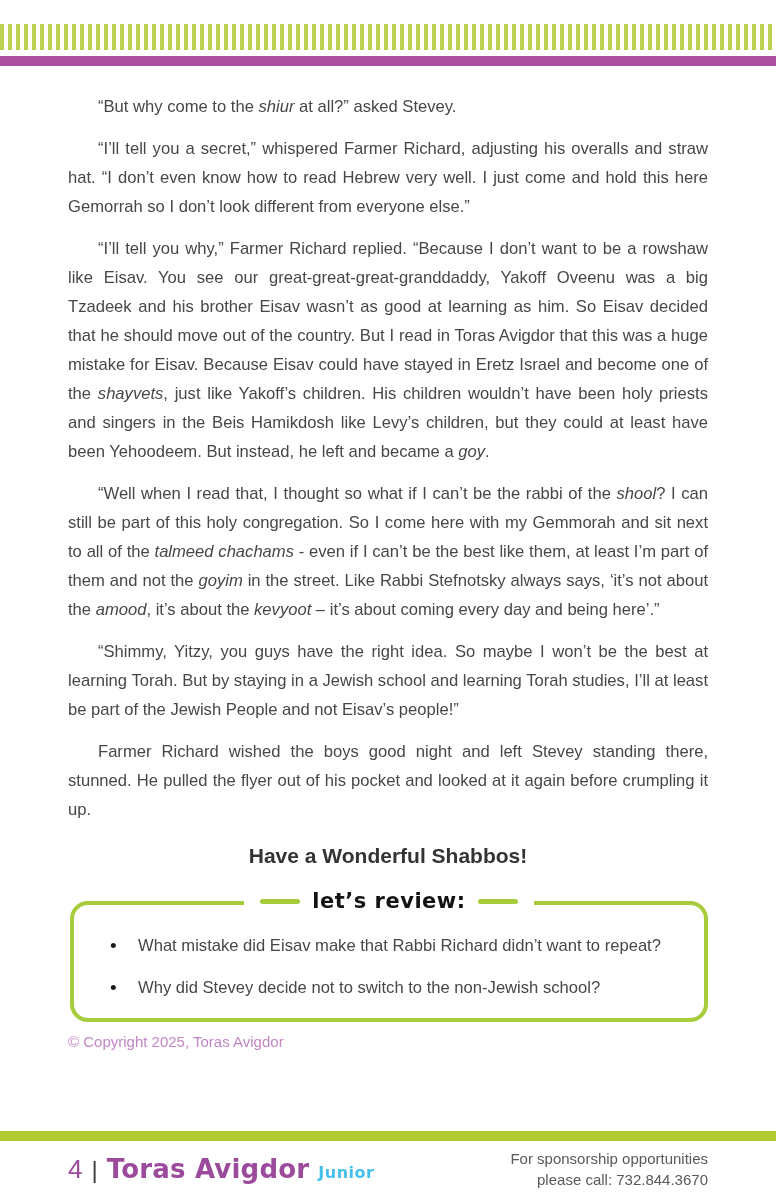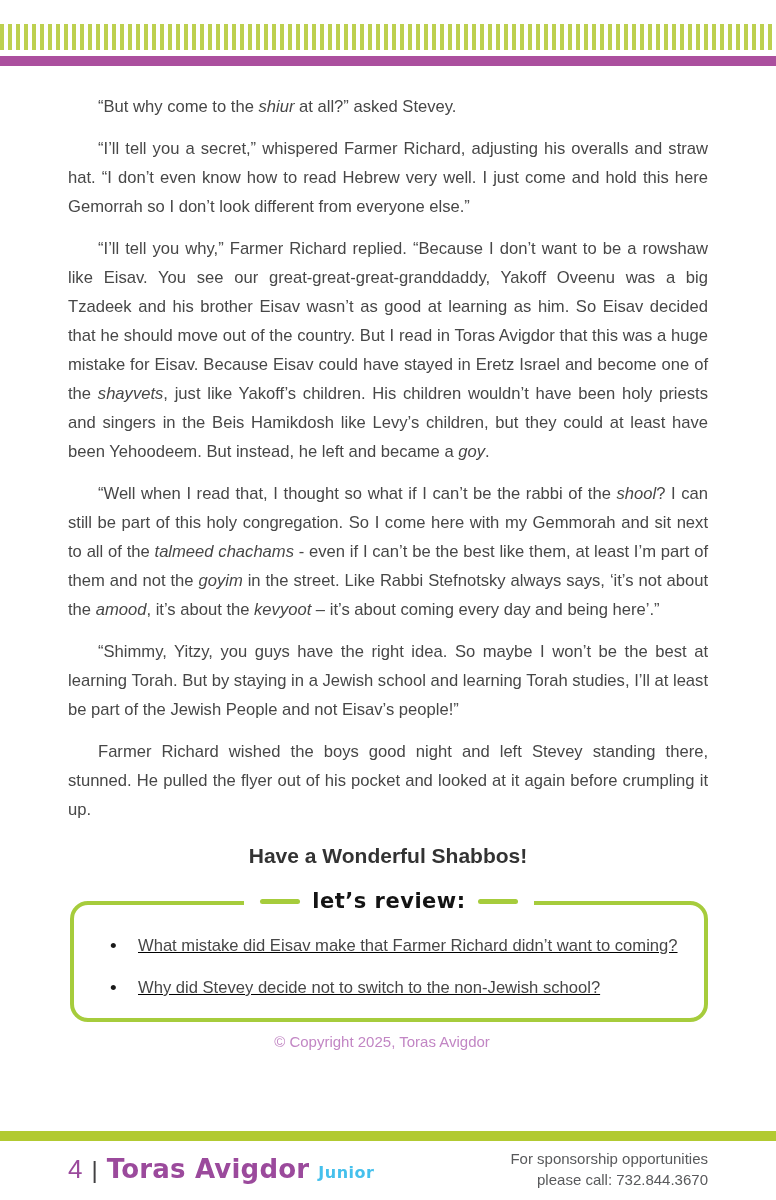--- a/index.html
+++ b/index.html
@@ -37,21 +37,20 @@
   }
   .content p.story em{font-style:italic;}
   .shabbos{
     margin:17px 0 0 0;text-align:center;font-weight:bold;
     font-size:21px;line-height:29px;color:#333333;
   }
   .review-box{
     position:relative;margin-top:31px;margin-left:2px;
     border:4px solid var(--box-green);border-radius:18px;
     padding:26px 26px 16px 14px;
-    text-decoration:underline;
   }
   .review-title-row{
     position:absolute;top:-17px;left:0;right:0;
     display:flex;justify-content:center;
   }
   .review-title-inner{
     display:flex;align-items:center;gap:12px;
     background:#ffffff;padding:0 16px;
   }
   .review-dash{
@@ -69,21 +68,21 @@
     position:relative;padding-left:28px;
     font-size:16.6px;line-height:29px;color:var(--body-text);
     text-align:justify;
   }
   .review-list li + li{margin-top:13px;}
   .review-list li .bullet-dot{
     position:absolute;left:0;top:0;
     font-size:19px;color:#1a1a1a;
   }
   .copyright{
-    margin:10px 12px 0 0;text-align:center;
+    margin:10px 12px 0 0;text-align:left;
     font-size:15px;color:var(--copyright-pink);line-height:20px;
   }
   .footer-bar{
     position:absolute;top:1131px;left:0;width:776px;height:10px;
     background:var(--footer-green);
   }
   .footer{
     position:absolute;top:1148px;left:68px;width:640px;
     display:flex;justify-content:space-between;align-items:center;
   }
@@ -124,21 +123,21 @@
 
   <div class="review-box">
     <div class="review-title-row">
       <div class="review-title-inner">
         <span class="review-dash"></span>
         <span class="review-title-text">let’s review:</span>
         <span class="review-dash"></span>
       </div>
     </div>
     <ul class="review-list" id="review-list">
-        <li><span class="bullet-dot">•</span><span>What mistake did Eisav make that Farmer Richard didn’t want to coming?</span></li>
+        <li><span class="bullet-dot">•</span><span>What mistake did Eisav make that Rabbi Richard didn’t want to repeat?</span></li>
         <li><span class="bullet-dot">•</span><span>Why did Stevey decide not to switch to the non-Jewish school?</span></li>
       </ul>
   </div>
 
   <p class="copyright">© Copyright 2025, Toras Avigdor</p>
 </div>
 
 <div class="footer-bar"></div>
 
 <div class="footer">

